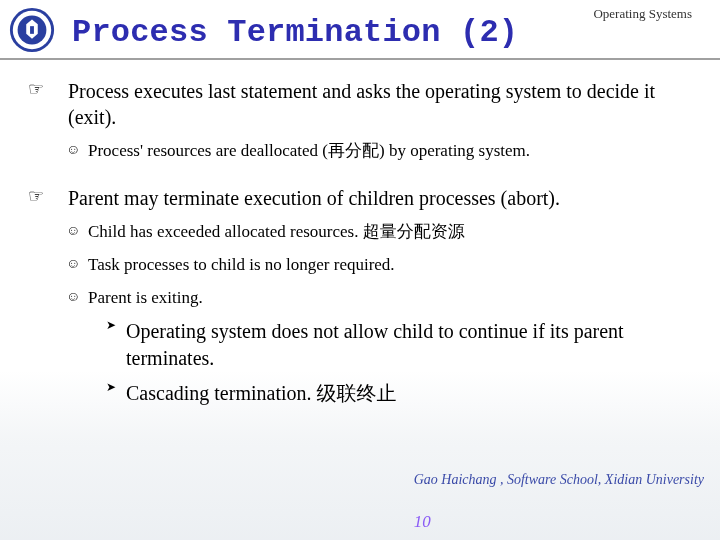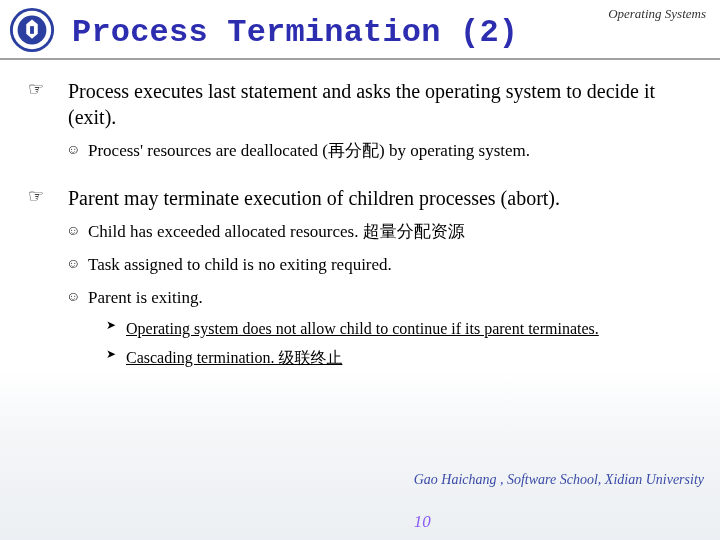--- a/index.html
+++ b/index.html
@@ -13,22 +13,21 @@
   .bg-overlay {
     position: absolute;
     left: 0; right: 0; bottom: 0;
     height: 170px;
     background: linear-gradient(to bottom, rgba(220,225,230,0) 0%, rgba(210,218,225,0.25) 40%, rgba(200,210,220,0.35) 100%);
     z-index: 0;
   }
   .header-label {
     position: absolute;
     top: 6px;
-    right: 14px;
-    font-style: italic;
+    right: 28px;
     font-size: 13px;
     color: #333;
     z-index: 2;
     margin-left: 41px;
   }
   .logo {
     position: absolute;
     top: 6px;
     left: 8px;
     width: 48px;
@@ -108,23 +107,22 @@
     margin-bottom: 2px;
   }
   .lvl3 .bullet {
     font-family: "Segoe UI Symbol","Arial Unicode MS",sans-serif;
     font-size: 12px;
     width: 20px;
     flex: 0 0 20px;
     line-height: 1.3;
   }
   .lvl3 .text {
-    font-size: 16px;
+    font-size: 20px;
     line-height: 1.35;
-    text-decoration: underline;
   }
   .gap { height: 14px; }
   .footer {
     position: absolute;
     bottom: 8px;
     right: 16px;
     display: flex;
     align-items: baseline;
     gap: 24px;
     z-index: 2;
@@ -175,21 +173,21 @@
   <div class="lvl1">
     <span class="bullet">☞</span>
     <span class="text">Parent may terminate execution of children processes (abort).</span>
   </div>
   <div class="lvl2">
     <span class="bullet">☺</span>
     <span class="text">Child has exceeded allocated resources. 超量分配资源</span>
   </div>
   <div class="lvl2">
     <span class="bullet">☺</span>
-    <span class="text">Task assigned to child is no exiting required.</span>
+    <span class="text">Task processes to child is no longer required.</span>
   </div>
   <div class="lvl2">
     <span class="bullet">☺</span>
     <span class="text">Parent is exiting.</span>
   </div>
   <div class="lvl3">
     <span class="bullet">➤</span>
     <span class="text">Operating system does not allow child to continue if its parent terminates.</span>
   </div>
   <div class="lvl3">

